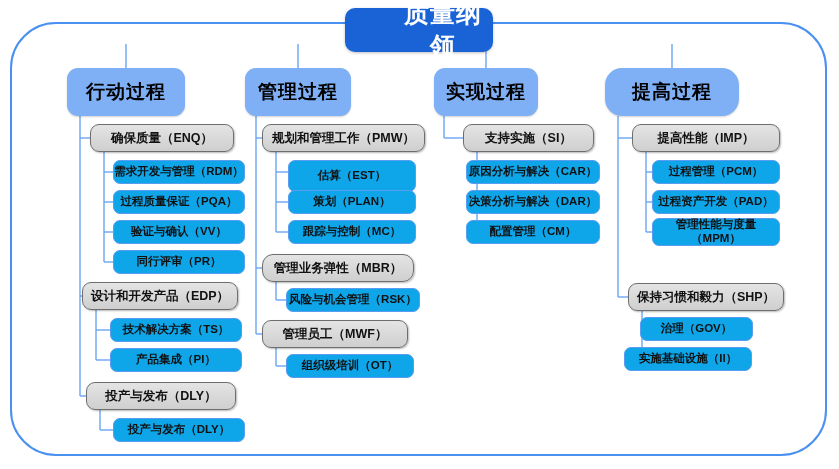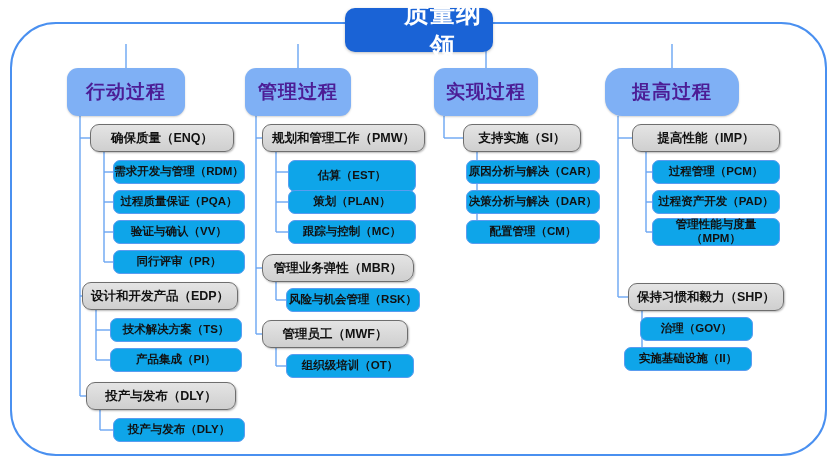--- a/index.html
+++ b/index.html
@@ -24,21 +24,21 @@
   .node{position:absolute;box-sizing:border-box;display:flex;
         align-items:center;justify-content:center;text-align:center;}
 
   .title-node{
     background:#1a63d6;border-radius:10px;color:#ffffff;
     font-size:25px;font-weight:bold;letter-spacing:1px;
     box-shadow:0 1px 3px rgba(0,0,0,.25);
     padding-left:48px;
   }
   .col-node{
-    background:#7fb0f5;border-radius:11px;color:#4c1d95;
+    background:#7fb0f5;border-radius:11px;color:#000000;
     font-size:19px;font-weight:bold;letter-spacing:1px;
     box-shadow:0 1px 2px rgba(0,0,0,.18);
   }
   .grp-node{
     background:linear-gradient(#e4e4e4,#cfcfcf);
     border:1.4px solid #6e6e6e;border-radius:9px;color:#111111;
     font-size:12.5px;font-weight:bold;
     box-shadow:1px 1px 2px rgba(0,0,0,.28);
   }
   .leaf-node{
@@ -120,21 +120,21 @@
       <div class="node col-node" style="left: 245px; top: 68px; width: 106px; height: 48px;">管理过程</div>
       <div class="node grp-node" style="left: 262px; top: 124px; width: 163px; height: 28px;">规划和管理工作（PMW）</div>
       <div class="node leaf-node" style="left: 288px; top: 160px; width: 128px; height: 32px;">估算（EST）</div>
       <div class="node leaf-node" style="left: 288px; top: 190px; width: 128px; height: 24px;">策划（PLAN）</div>
       <div class="node leaf-node" style="left: 288px; top: 220px; width: 128px; height: 24px;">跟踪与控制（MC）</div>
       <div class="node grp-node" style="left: 262px; top: 254px; width: 152px; height: 28px; border-radius: 11px;">管理业务弹性（MBR）</div>
       <div class="node leaf-node" style="left: 286px; top: 288px; width: 134px; height: 24px;">风险与机会管理（RSK）</div>
       <div class="node grp-node" style="left: 262px; top: 320px; width: 146px; height: 28px;">管理员工（MWF）</div>
       <div class="node leaf-node" style="left: 286px; top: 354px; width: 128px; height: 24px;">组织级培训（OT）</div>
       <div class="node col-node" style="left: 434px; top: 68px; width: 104px; height: 48px;">实现过程</div>
-      <div class="node grp-node" style="left: 463px; top: 124px; width: 118px; height: 28px;">支持实施（SI）</div>
+      <div class="node grp-node" style="left: 463px; top: 124px; width: 131px; height: 28px;">支持实施（SI）</div>
       <div class="node leaf-node" style="left: 466px; top: 160px; width: 134px; height: 24px;">原因分析与解决（CAR）</div>
       <div class="node leaf-node" style="left: 466px; top: 190px; width: 134px; height: 24px;">决策分析与解决（DAR）</div>
       <div class="node leaf-node" style="left: 466px; top: 220px; width: 134px; height: 24px;">配置管理（CM）</div>
       <div class="node col-node" style="left: 605px; top: 68px; width: 134px; height: 48px; border-radius: 17px;">提高过程</div>
       <div class="node grp-node" style="left: 632px; top: 124px; width: 148px; height: 28px;">提高性能（IMP）</div>
       <div class="node leaf-node" style="left: 652px; top: 160px; width: 128px; height: 24px;">过程管理（PCM）</div>
       <div class="node leaf-node" style="left: 652px; top: 190px; width: 128px; height: 24px;">过程资产开发（PAD）</div>
       <div class="node leaf-node two-line" style="left: 652px; top: 218px; width: 128px; height: 28px; flex-direction: column;">
         <span>管理性能与度量</span>
         <span style="display: block;">（MPM）</span>

